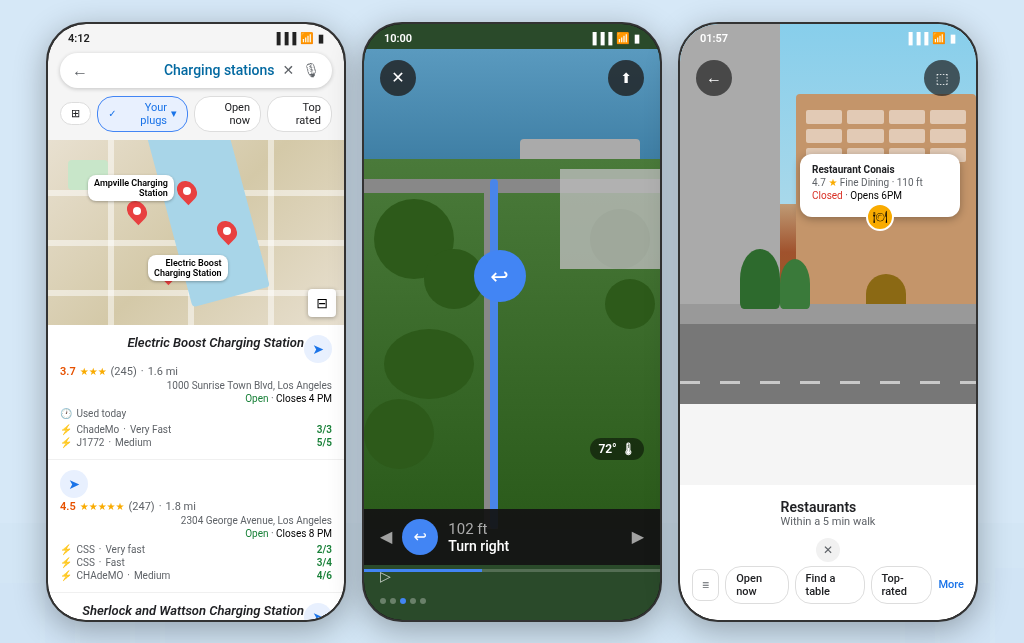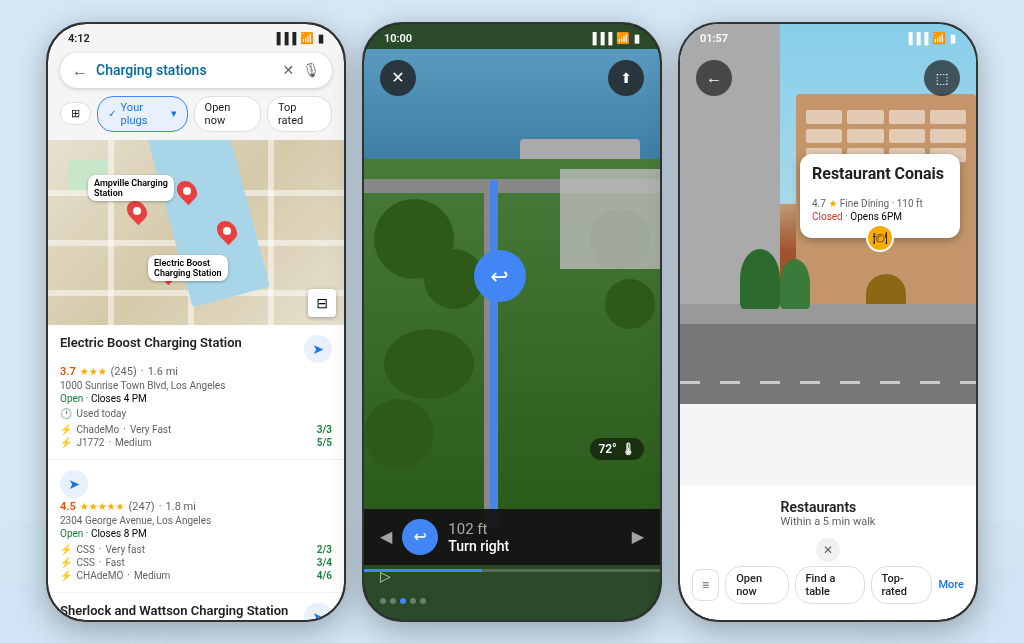--- a/index.html
+++ b/index.html
@@ -68,21 +68,21 @@
       position: relative;
       z-index: 10;
     }
 
     .status-bar.dark { color: #222; }
     .status-bar.light { color: #fff; }
 
     .status-icons { display: flex; gap: 4px; align-items: center; }
 
     
-    .phone1-screen { background: #f5f5f5; }
+    .phone1-screen { background: #f5f5f5; text-align: right; }
 
     .search-bar {
       display: flex;
       align-items: center;
       background: #fff;
       margin: 4px 12px 8px;
       border-radius: 24px;
       padding: 8px 12px;
       box-shadow: 0 1px 4px rgba(0,0,0,0.2);
       gap: 8px;
@@ -171,20 +171,21 @@
       align-items: flex-start;
       margin-bottom: 2px;
     }
 
     .listing-name {
       font-size: 13px;
       font-weight: 600;
       color: #202124;
       flex: 1;
       line-height: 1.3;
+      font-style: italic;
     }
 
     .listing-nav-btn {
       width: 28px;
       height: 28px;
       background: #e8f0fe;
       border-radius: 50%;
       display: flex;
       align-items: center;
       justify-content: center;
@@ -420,24 +421,24 @@
       right: 16px;
       background: #fff;
       border-radius: 12px;
       padding: 10px 12px;
       box-shadow: 0 2px 8px rgba(0,0,0,0.3);
       width: 160px;
       z-index: 10;
     }
 
     .place-card-name {
-      font-size: 16px;
+      font-size: 10px;
       font-weight: 700;
       color: #202124;
-      margin-bottom: 15px;
+      margin-bottom: 2px;
     }
 
     .place-card-info {
       font-size: 10px;
       color: #5f6368;
       margin-bottom: 2px;
     }
 
     .place-card-status {
       font-size: 10px;

